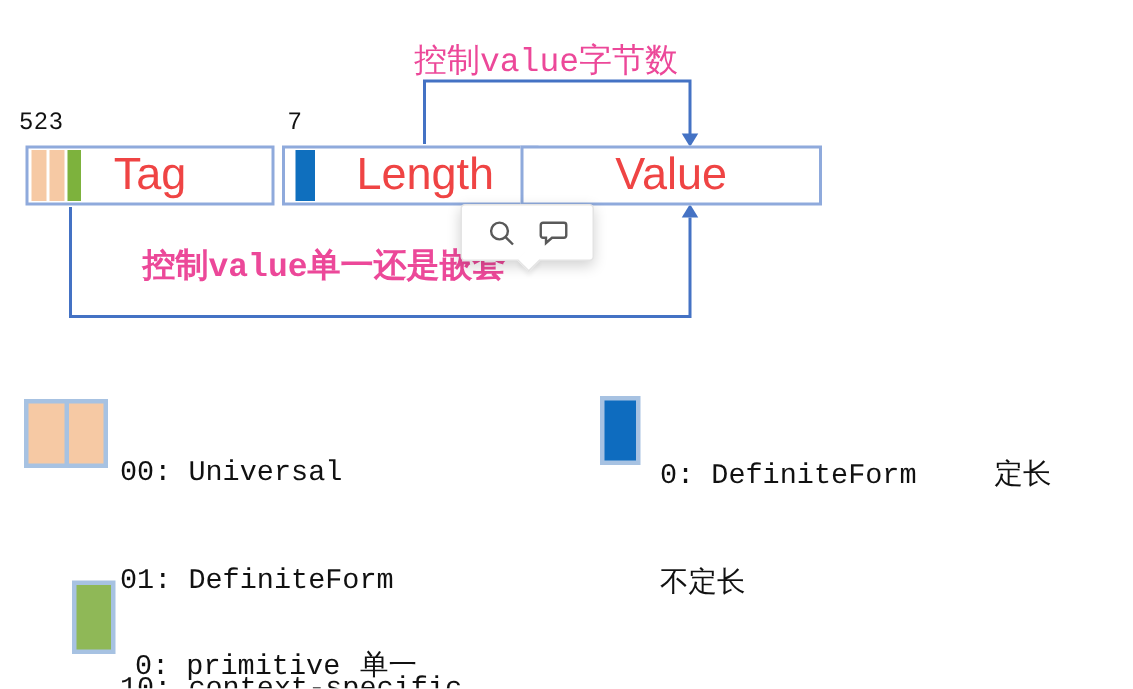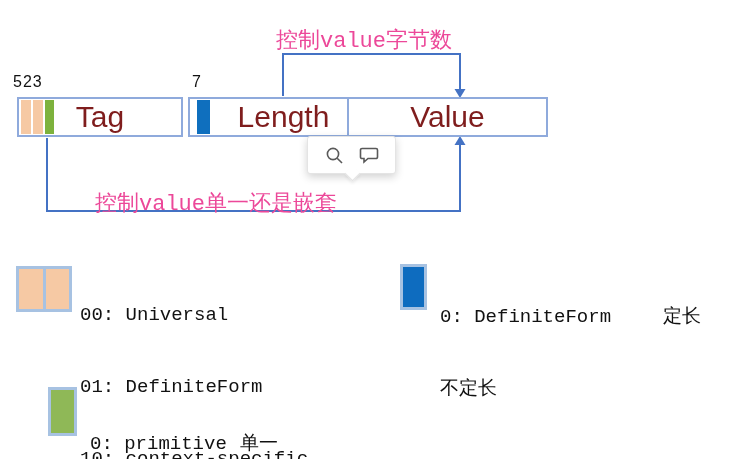--- a/index.html
+++ b/index.html
@@ -8,34 +8,34 @@
     font-family:"Liberation Sans", sans-serif;color:#1a1a1a;
   }
   
   .connectors{position:absolute;left:0;top:0;width:755px;height:459px;pointer-events:none;}
   
   .annotation{
     position:absolute;font-family:"Liberation Mono","DejaVu Sans Mono",monospace;
     font-size:22px;color:#ec4899;white-space:nowrap;text-align:center;
   }
   .ann-top{left:258px;top:25px;width:212px;}
-  .ann-bottom{left:95px;top:188px;width:230px;}
+  .ann-bottom{left:95px;top:162px;width:230px;font-weight:bold;}
   
   .bitlabel{position:absolute;font-size:16px;color:#111;letter-spacing:1px;}
   .bit-765{left:13px;top:73px;}
   .bit-7{left:192px;top:73px;}
   
   .fieldbox{
     position:absolute;top:97px;height:40px;box-sizing:border-box;
     border:2px solid #8FAADC;background:#fff;display:flex;align-items:center;justify-content:center;
   }
   .box-tag{left:17px;width:166px;}
   .box-length{left:188px;width:171px;}
   .box-value{left:347px;width:201px;text-align:right;}
-  .fieldlabel{font-size:30px;color:#7f1d1d;line-height:1;}
+  .fieldlabel{font-size:30px;color:#ef4444;line-height:1;}
   .box-length .fieldlabel{padding-left:20px;}
   
   .stripe{position:absolute;top:1px;height:34px;}
   .stripe.orange{background:#F6C9A4;width:10px;}
   .stripe.o1{left:2px;} .stripe.o2{left:14px;}
   .stripe.green{background:#7DB23D;width:9px;left:26px;}
   .stripe.blue{background:#0F6FBE;width:13px;left:7px;}
   
   .popover{
     position:absolute;left:307px;top:136px;width:87px;height:36px;background:#fff;

